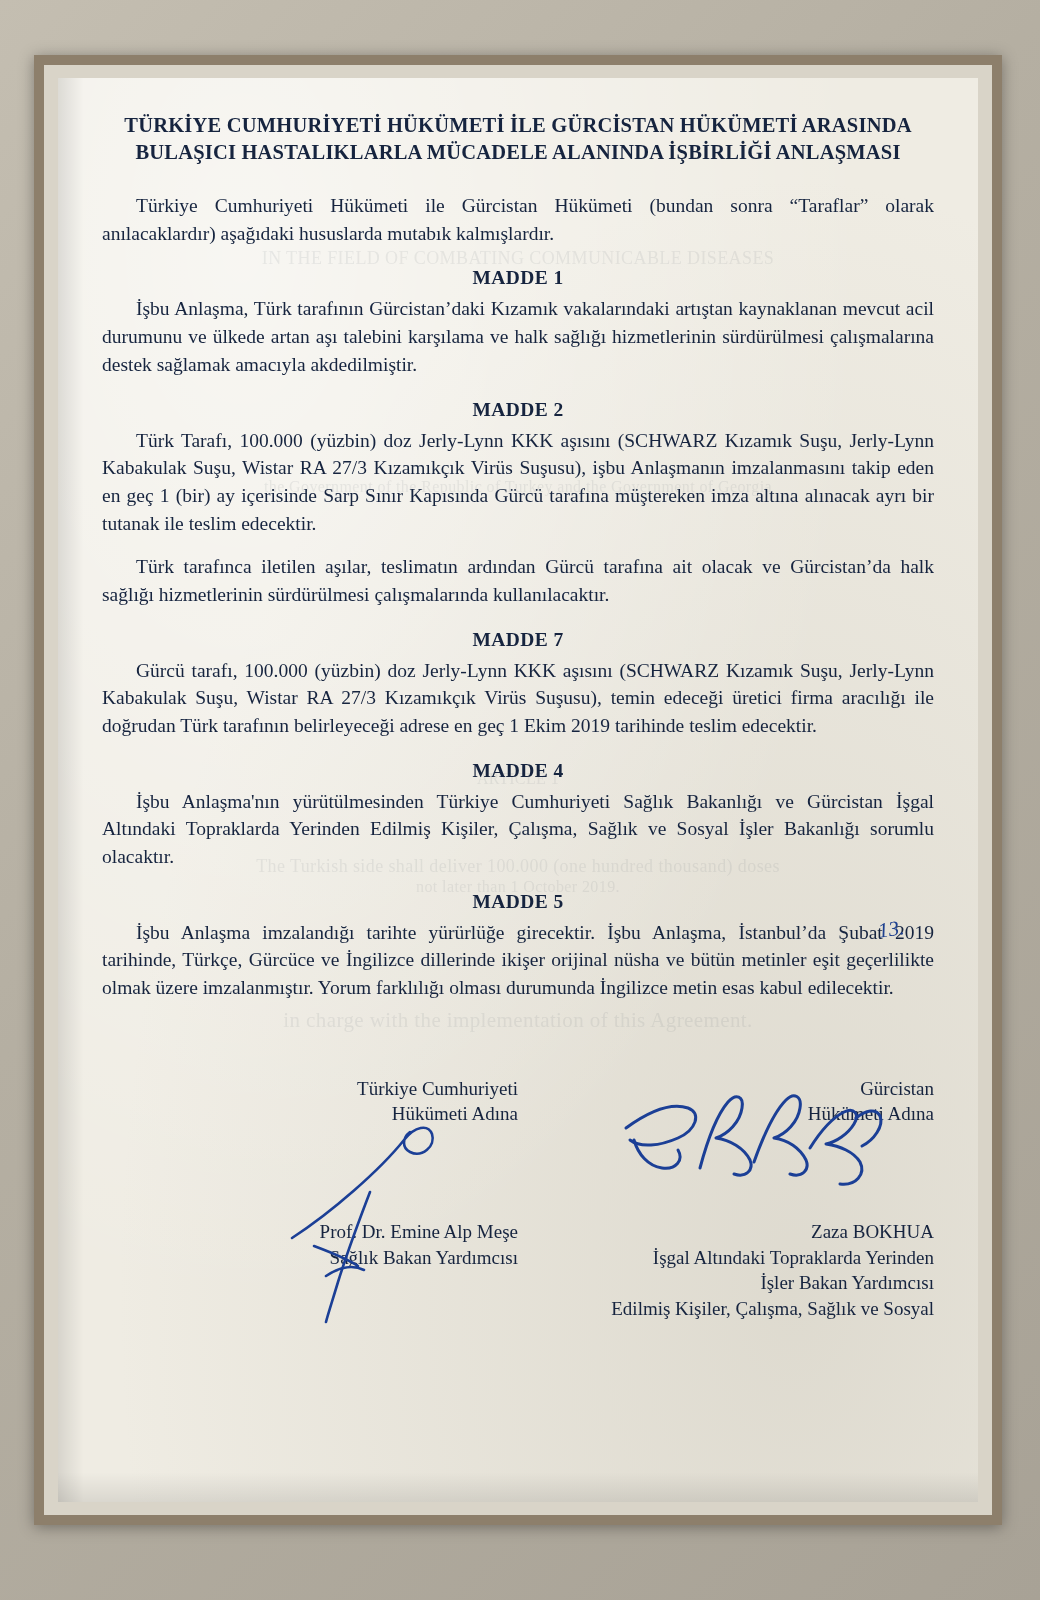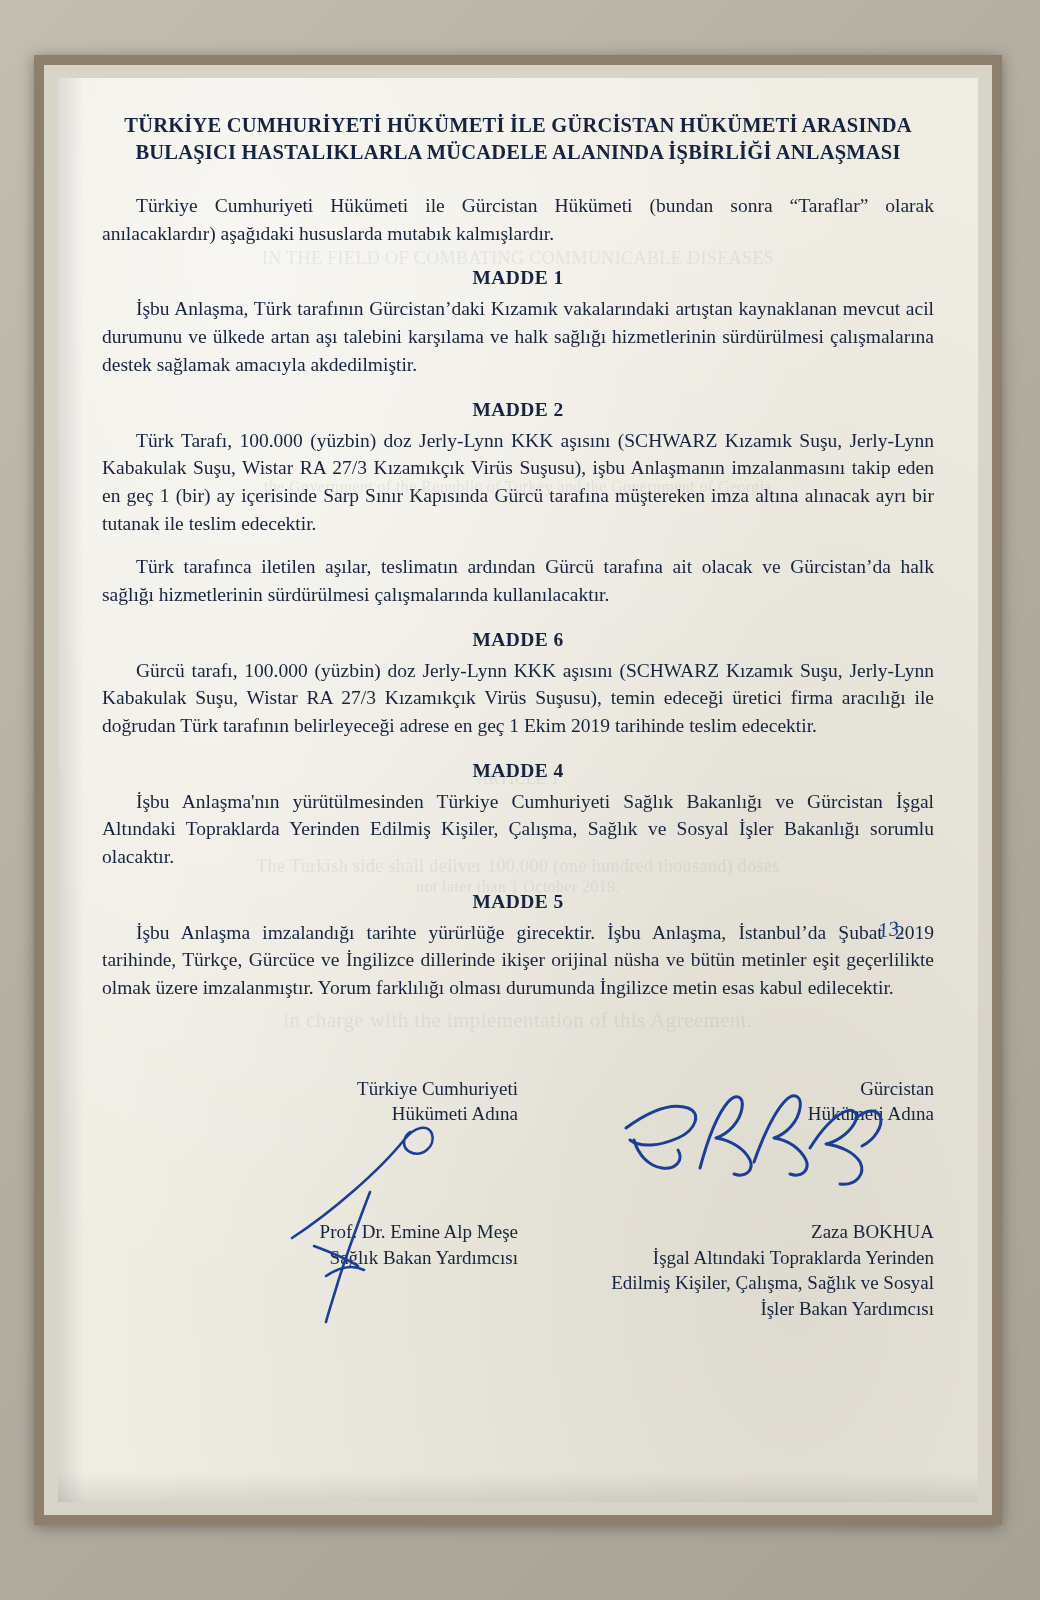--- a/index.html
+++ b/index.html
@@ -169,21 +169,21 @@
 
           <p class="para">Türkiye Cumhuriyeti Hükümeti ile Gürcistan Hükümeti (bundan sonra “Taraflar” olarak anılacaklardır) aşağıdaki hususlarda mutabık kalmışlardır.</p>
 
           <div class="article-head">MADDE 1</div>
           <p class="para">İşbu Anlaşma, Türk tarafının Gürcistan’daki Kızamık vakalarındaki artıştan kaynaklanan mevcut acil durumunu ve ülkede artan aşı talebini karşılama ve halk sağlığı hizmetlerinin sürdürülmesi çalışmalarına destek sağlamak amacıyla akdedilmiştir.</p>
 
           <div class="article-head">MADDE 2</div>
           <p class="para">Türk Tarafı, 100.000 (yüzbin) doz Jerly-Lynn KKK aşısını (SCHWARZ Kızamık Suşu, Jerly-Lynn Kabakulak Suşu, Wistar RA 27/3 Kızamıkçık Virüs Suşusu), işbu Anlaşmanın imzalanmasını takip eden en geç 1 (bir) ay içerisinde Sarp Sınır Kapısında Gürcü tarafına müştereken imza altına alınacak ayrı bir tutanak ile teslim edecektir.</p>
           <p class="para">Türk tarafınca iletilen aşılar, teslimatın ardından Gürcü tarafına ait olacak ve Gürcistan’da halk sağlığı hizmetlerinin sürdürülmesi çalışmalarında kullanılacaktır.</p>
 
-          <div class="article-head">MADDE 6</div>
+          <div class="article-head">MADDE 7</div>
           <p class="para">Gürcü tarafı, 100.000 (yüzbin) doz Jerly-Lynn KKK aşısını (SCHWARZ Kızamık Suşu, Jerly-Lynn Kabakulak Suşu, Wistar RA 27/3 Kızamıkçık Virüs Suşusu), temin edeceği üretici firma aracılığı ile doğrudan Türk tarafının belirleyeceği adrese en geç 1 Ekim 2019 tarihinde teslim edecektir.</p>
 
           <div class="article-head">MADDE 4</div>
           <p class="para">İşbu Anlaşma'nın yürütülmesinden Türkiye Cumhuriyeti Sağlık Bakanlığı ve Gürcistan İşgal Altındaki Topraklarda Yerinden Edilmiş Kişiler, Çalışma, Sağlık ve Sosyal İşler Bakanlığı sorumlu olacaktır.</p>
 
           <div class="article-head">MADDE 5</div>
           <div style="position:relative;">
             <p class="para">İşbu Anlaşma imzalandığı tarihte yürürlüğe girecektir. İşbu Anlaşma, İstanbul’da      Şubat 2019 tarihinde, Türkçe, Gürcüce ve İngilizce dillerinde ikişer orijinal nüsha ve bütün metinler eşit geçerlilikte olmak üzere imzalanmıştır. Yorum farklılığı olması durumunda İngilizce metin esas kabul edilecektir.</p>
             <div class="sig-date" style="position:absolute; right:30px; top:-2px; color:#1c3f8f; font-size:21px; font-style:italic; font-family:'Liberation Serif', serif; transform: rotate(-8deg);">13.</div>
           </div>
@@ -206,22 +206,22 @@
                 </g>
               </svg>
             </div>
 
             <div class="sign-col">
               <div class="who">Gürcistan</div>
               <div class="who">Hükümeti Adına</div>
               <div class="sign-gap"></div>
               <div class="name">Zaza BOKHUA</div>
               <div class="name">İşgal Altındaki Topraklarda Yerinden</div>
+              <div class="name">İşler Bakan Yardımcısı</div>
               <div class="name">Edilmiş Kişiler, Çalışma, Sağlık ve Sosyal</div>
-              <div class="name">İşler Bakan Yardımcısı</div>
 
               <svg class="sig sig-right" width="290" height="130" viewBox="0 0 290 130">
                 <g fill="none" stroke="#1b3f96" stroke-width="3" stroke-linecap="round" stroke-linejoin="round">
                   <path d="M22 46 C 44 30, 66 20, 84 26 C 98 31, 92 48, 74 56 C 56 64, 36 66, 26 58"></path>
                   <path d="M30 58 C 34 72, 44 84, 58 86 C 72 88, 80 78, 74 68"></path>
                   <path d="M96 86 C 104 56, 112 34, 124 20 C 132 11, 140 14, 138 26 C 136 40, 124 52, 112 56 C 126 58, 140 66, 146 78 C 150 88, 142 96, 130 92"></path>
                   <path d="M150 80 C 160 52, 170 30, 182 18 C 190 10, 198 14, 196 26 C 194 40, 182 52, 170 56 C 184 58, 196 66, 202 78 C 206 88, 198 96, 186 92"></path>
                   <path d="M206 66 C 216 50, 228 36, 240 30 C 250 25, 256 32, 250 42 C 244 52, 232 60, 222 62 C 236 64, 250 70, 256 80 C 262 92, 252 104, 236 102"></path>
                   <path d="M252 36 C 262 28, 272 26, 276 34 C 280 44, 270 58, 258 64"></path>
                 </g>

